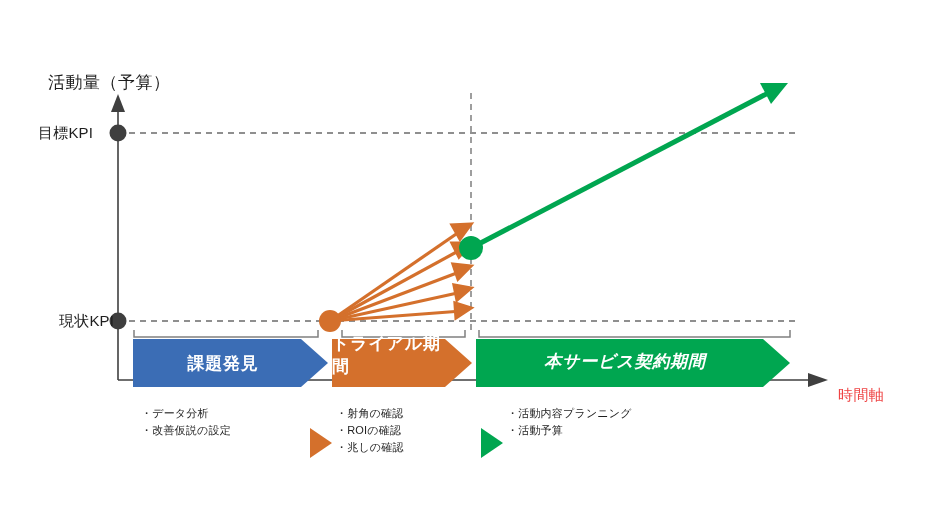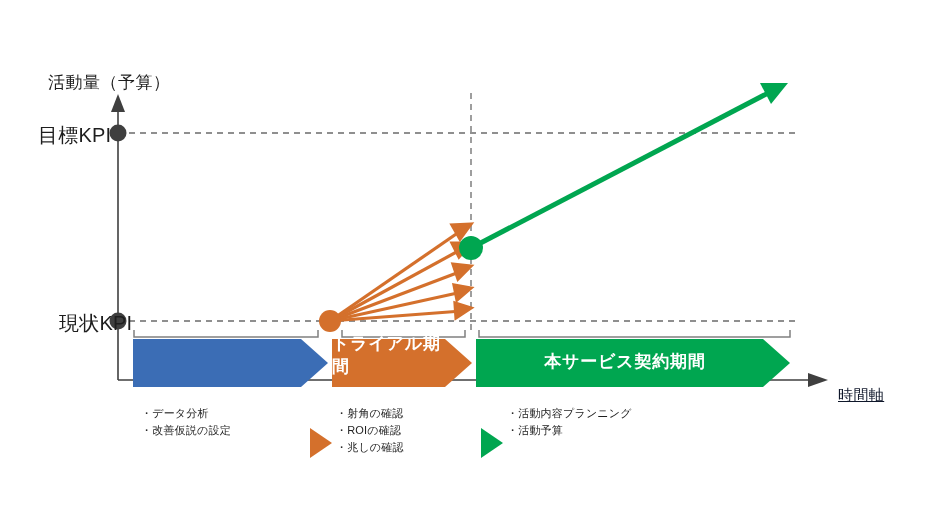--- a/index.html
+++ b/index.html
@@ -32,29 +32,28 @@
     position: absolute;
     white-space: nowrap;
     line-height: 1;
   }
   .axis-title {
     font-size: 17px;
     color: #1e1e1e;
     letter-spacing: 0.5px;
   }
   .kpi-label {
-    font-size: 20px;
+    font-size: 15px;
     color: #1e1e1e;
     letter-spacing: 0.2px;
   }
   .time-label {
     font-size: 15px;
-    color: #0f172a;
+    color: #ef4444;
     letter-spacing: 0.4px;
-    text-decoration: underline;
   }
   .band-label {
     position: absolute;
     display: flex;
     align-items: center;
     justify-content: center;
     color: #ffffff;
     font-size: 17px;
     font-weight: bold;
     letter-spacing: 0.8px;
@@ -135,22 +134,23 @@
   </svg>
 
   <div class="txt axis-title" style="left:48px; top:74px;">活動量（予算）</div>
 
   <div class="txt kpi-label" style="left:38px; top:125px;">目標KPI</div>
 
   <div class="txt kpi-label" style="left:38px; top:313px;margin-left:21px;">現状KPI</div>
 
   <div class="txt time-label" style="left:838px; top:387px;">時間軸</div>
 
+  <div class="band-label" style="left:133px; top:339px; width:180px; height:48px;">課題発見</div>
   <div class="band-label" style="left:332px; top:339px; width:124px; height:32px;">トライアル期間</div>
-  <div class="band-label" style="left:476px; top:339px; width:298px; height:45px;">本サービス契約期間</div>
+  <div class="band-label" style="left:476px; top:339px; width:298px; height:45px;font-style:italic;">本サービス契約期間</div>
 
   <div class="bullets" style="left:141px; top:405px;">
     <div>・データ分析</div>
     <div>・改善仮説の設定</div>
   </div>
 
   <div class="bullets" style="left:336px; top:405px;">
     <div>・射角の確認</div>
     <div>・ROIの確認</div>
     <div>・兆しの確認</div>

